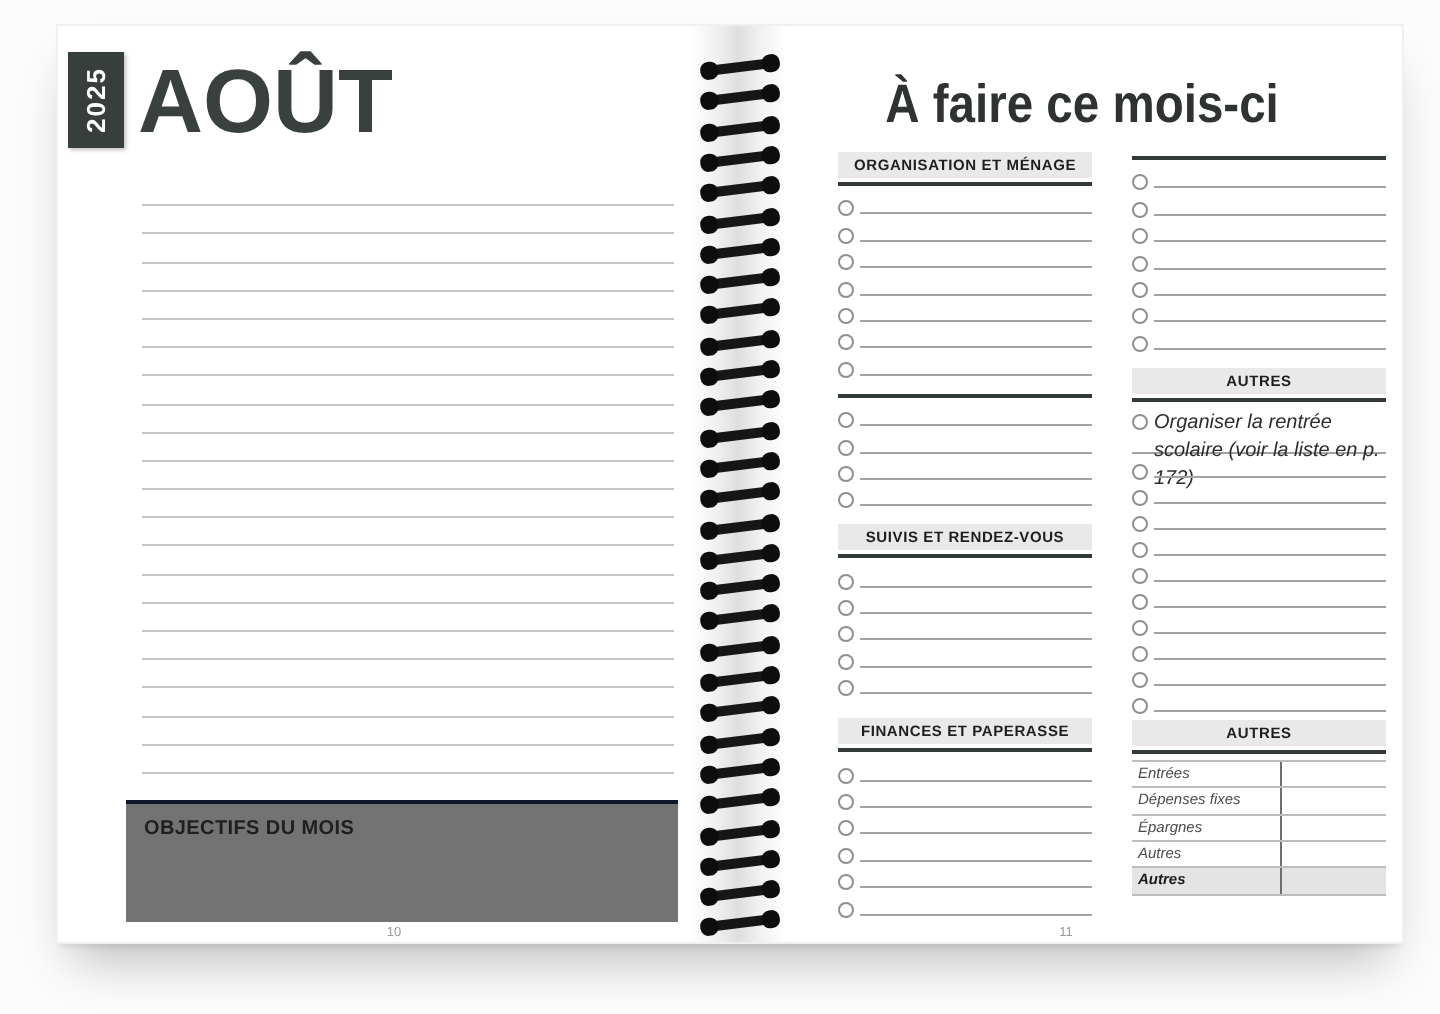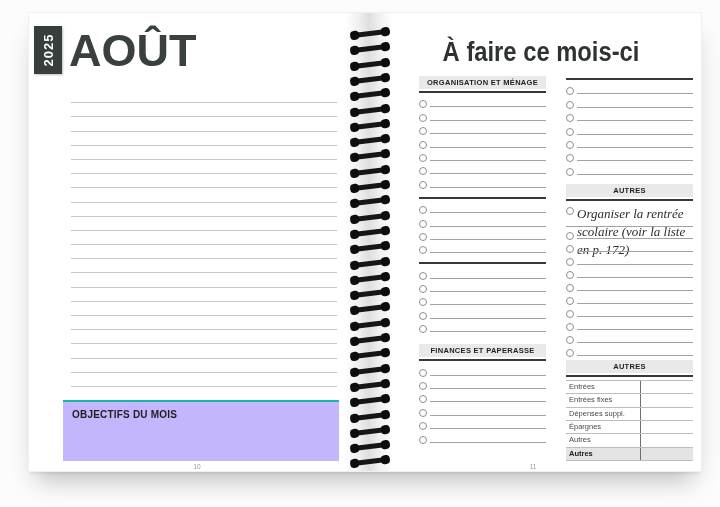--- a/index.html
+++ b/index.html
@@ -11,22 +11,22 @@
   
   .year-tab{position:absolute;left:5px;top:13px;width:28px;height:48px;background:#383e3b;
             box-shadow:1px 1px 2px rgba(0,0,0,.25);}
   .year-tab span{position:absolute;left:50%;top:50%;transform:translate(-50%,-50%) rotate(-90deg);
             color:#fff;font-weight:bold;font-size:13px;letter-spacing:1px;white-space:nowrap;}
   .month-title{position:absolute;left:40px;top:15px;font-size:45px;line-height:1;font-weight:bold;
             color:#3a403d;transform:scaleX(1.0);transform-origin:left;letter-spacing:0px;}
   .subtitle{position:absolute;left:42px;top:64px;font-size:13.5px;font-weight:bold;color:#2e3330;}
   .ruled-lines{position:absolute;left:42px;top:76px;width:266px;}
   .rule-line{height:13.2px;border-bottom:1px solid #c6c6c6;}
-  .objectives-box{position:absolute;left:34px;top:387px;width:276px;height:59px;background:#c4b5fd;
-            border-top:2px solid #14b8a6;}
+  .objectives-box{position:absolute;left:34px;top:387px;width:276px;height:59px;background:#737373;
+            border-top:2px solid #0f172a;}
   .objectives-box .obj-label{display:block;padding:7px 9px;font-size:10px;font-weight:bold;
             color:#1f1f1f;letter-spacing:.2px;}
   .pnum{position:absolute;top:450px;font-size:6.5px;color:#9a9a9a;text-align:center;}
   .pnum.left{left:0;width:336px;}
   .pnum.right{left:336px;width:336px;}
   
   .todo-title{position:absolute;left:362px;top:24px;width:300px;text-align:center;
             font-size:27px;font-weight:bold;color:#2e3330;transform:scaleX(.88);transform-origin:center;}
   .col{position:absolute;top:63px;width:127px;margin-left:20px;}
   .col-a{left:370px;}
@@ -39,27 +39,27 @@
   .sec-divider{border-top:2px solid #343a37;margin-top:2px;}
   .rows{margin-top:4px;}
   .row{position:relative;height:13.4px;}
   .col-b .section:nth-of-type(2) .row{height:13px;}
   .circle{position:absolute;left:0;bottom:2px;width:6px;height:6px;border:1px solid #8f8f8f;
             border-radius:50%;background:transparent;}
   .wline{position:absolute;left:11px;right:0;bottom:3px;border-bottom:1px solid #a2a2a2;}
   .row.prefilled{height:auto;min-height:22px;padding-left:11px;box-sizing:border-box;
             border-bottom:1px solid #a2a2a2;margin-bottom:2px;}
   .row.prefilled .circle{bottom:auto;top:2px;}
-  .prefilled-text{display:block;font-style:italic;font-size:13px;line-height:1.4;color:#2c2c2c;
-            padding-bottom:1px;font-family:Liberation Serif, serif;}
+  .prefilled-text{display:block;font-style:italic;font-size:10px;line-height:1.4;color:#2c2c2c;
+            padding-bottom:1px;}
   
   .budget-table{margin-top:3px;border-top:1px solid #bdbdbd;}
   .b-row{position:relative;height:12.4px;border-bottom:1px solid #bdbdbd;font-size:7.5px;
             line-height:12.4px;color:#4a4a4a;}
-  .b-label{padding-left:3px;}
+  .b-label{padding-left:3px;font-style:italic;}
   .b-value{position:absolute;left:58%;top:0;bottom:0;right:0;border-left:1px solid #6f6f6f;}
   .b-row.solde{background:#e4e4e4;font-weight:bold;color:#1b1b1b;}
   
   .spine{position:absolute;left:316px;top:0;width:48px;height:100%;
          background:linear-gradient(90deg,rgba(0,0,0,0) 0%,rgba(0,0,0,.06) 28%,rgba(0,0,0,.13) 50%,rgba(0,0,0,.06) 72%,rgba(0,0,0,0) 100%);}
   .coil{position:absolute;left:324px;width:34px;height:4.5px;background:#161616;border-radius:2.5px;
         transform:rotate(-7deg);}
   .coil::before,.coil::after{content:"";position:absolute;top:-2.2px;width:9px;height:9px;
         border-radius:4px;background:#0d0d0d;}
   .coil::before{left:-3px;}
@@ -154,20 +154,21 @@
               <span class="circle"></span>
               <span class="wline"></span>
             </div>
             <div class="row">
               <span class="circle"></span>
               <span class="wline"></span>
             </div>
           </div>
         </div>
         <div class="section">
+          <div class="sec-header">SUIVIS ET RENDEZ-VOUS</div>
           <div class="sec-divider"></div>
           <div class="rows">
             <div class="row">
               <span class="circle"></span>
               <span class="wline"></span>
             </div>
             <div class="row">
               <span class="circle"></span>
               <span class="wline"></span>
             </div>
@@ -298,22 +299,21 @@
               <span class="circle"></span>
               <span class="wline"></span>
             </div>
           </div>
         </div>
         <div class="section">
           <div class="sec-header">AUTRES</div>
           <div class="sec-divider"></div>
           <div class="budget-table">
             <div class="b-row"><span class="b-label">Entrées</span><span class="b-value"></span></div>
-            <div class="b-row"><span class="b-label">Entrées fixes</span><span class="b-value"></span></div>
-            <div class="b-row"><span class="b-label">Dépenses suppl.</span><span class="b-value"></span></div>
+            <div class="b-row"><span class="b-label">Dépenses fixes</span><span class="b-value"></span></div>
             <div class="b-row"><span class="b-label">Épargnes</span><span class="b-value"></span></div>
             <div class="b-row"><span class="b-label">Autres</span><span class="b-value"></span></div>
             <div class="b-row solde"><span class="b-label">Autres</span><span class="b-value"></span></div>
           </div>
         </div>
       </div>
     <div class="pnum right">11</div>
 
     <div class="spine"></div>
     <div id="coils">

